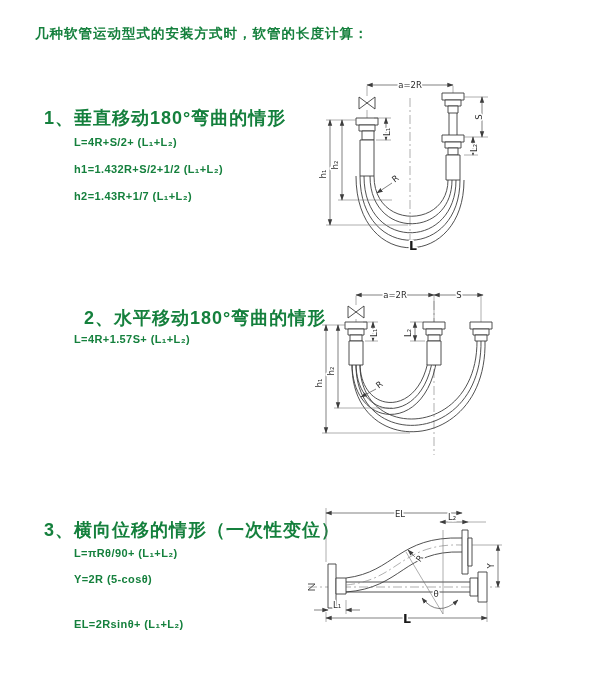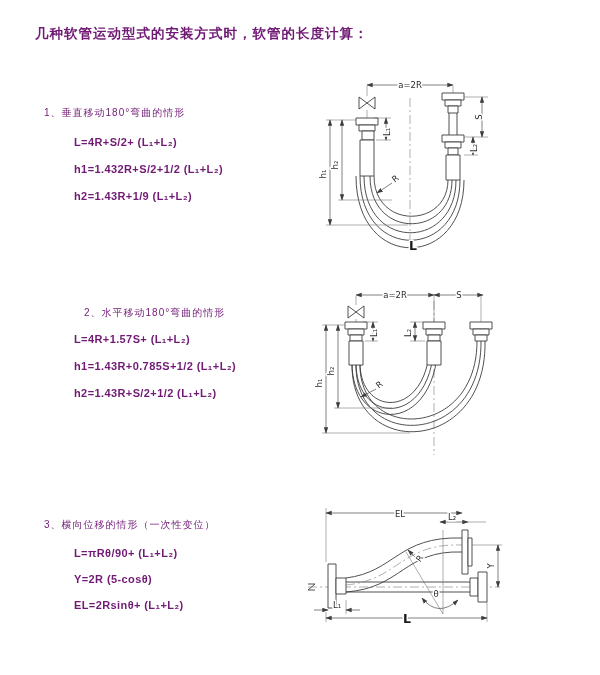--- a/index.html
+++ b/index.html
@@ -1,25 +1,25 @@
 <!DOCTYPE html>
 <html><head>
 <meta charset="utf-8">
 <style>
   html,body { margin:0; padding:0; background:#ffffff; }
   .page {
     position:relative; width:600px; height:675px; background:#fff;
-    font-family:"Liberation Sans", sans-serif; color:#701a75; overflow:hidden;border-radius:16px;
+    font-family:"Liberation Sans", sans-serif; color:#15803d; overflow:hidden;border-radius:16px;
   }
   .title {
     position:absolute; left:35px; top:25px;
     font-size:13.5px; font-weight:bold; letter-spacing:1px; white-space:nowrap;
   }
   .sec-heading {
-    position:absolute; font-size:10px; font-weight:normal; letter-spacing:1px; white-space:nowrap;
+    position:absolute; font-size:18px; font-weight:bold; letter-spacing:1px; white-space:nowrap;
   }
   .formula {
     position:absolute; font-size:11px; font-weight:600; letter-spacing:0.4px; white-space:nowrap;
   }
   svg.diagram { position:absolute; overflow:visible; }
   svg.diagram * { vector-effect:non-scaling-stroke; }
   .dwg  { stroke:#3d3d3d; stroke-width:0.9; fill:none; }
   .fit  { stroke:#3d3d3d; stroke-width:0.9; fill:#ffffff; }
   .dim  { stroke:#4a4a4a; stroke-width:0.7; fill:none; }
   .ext  { stroke:#6a6a6a; stroke-width:0.55; fill:none; }
@@ -36,31 +36,29 @@
 </head>
 <body>
 
 <div class="page">
 
   <div class="title">几种软管运动型式的安装方式时，软管的长度计算：</div>
 
   <div class="sec-heading" style="left:44px; top:106px;">1、垂直移动180°弯曲的情形</div>
   <div class="formula" style="left:74px; top:136px;">L=4R+S/2+ (L₁+L₂)</div>
   <div class="formula" style="left:74px; top:163px;">h1=1.432R+S/2+1/2 (L₁+L₂)</div>
-  <div class="formula" style="left:74px; top:190px;">h2=1.43R+1/9 (L₁+L₂)</div>
+  <div class="formula" style="left:74px; top:190px;">h2=1.43R+1/7 (L₁+L₂)</div>
 
   <div class="sec-heading" style="left:44px; top:306px;margin-left:40px;">2、水平移动180°弯曲的情形</div>
   <div class="formula" style="left:74px; top:333px;text-align:right;">L=4R+1.57S+ (L₁+L₂)</div>
-  <div class="formula" style="left:74px; top:360px;">h1=1.43R+0.785S+1/2 (L₁+L₂)</div>
-  <div class="formula" style="left:74px; top:387px;">h2=1.43R+S/2+1/2 (L₁+L₂)</div>
 
   <div class="sec-heading" style="left:44px; top:518px;">3、横向位移的情形（一次性变位）</div>
   <div class="formula" style="left:74px; top:547px;">L=πRθ/90+ (L₁+L₂)</div>
   <div class="formula" style="left:74px; top:573px;">Y=2R (5-cosθ)</div>
-  <div class="formula" style="left:74px; top:599px;">EL=2Rsinθ+ (L₁+L₂)</div>
+  <div class="formula" style="left:74px; top:618px;">EL=2Rsinθ+ (L₁+L₂)</div>
 
   <svg class="diagram" style="left:312px; top:70px;" width="272" height="192" viewBox="0 0 272 192">
     <defs>
       <pattern id="braid1" width="4" height="4" patternUnits="userSpaceOnUse">
         <path d="M0,4 L4,0 M0,0 L4,4" stroke="#6b6b6b" stroke-width="0.5"></path>
       </pattern>
       <marker id="ar1" viewBox="0 0 10 10" refX="9" refY="5" markerWidth="9" markerHeight="9" orient="auto-start-reverse">
         <path d="M0,1.5 L10,5 L0,8.5 z" fill="#3d3d3d"></path>
       </marker>
     </defs>

